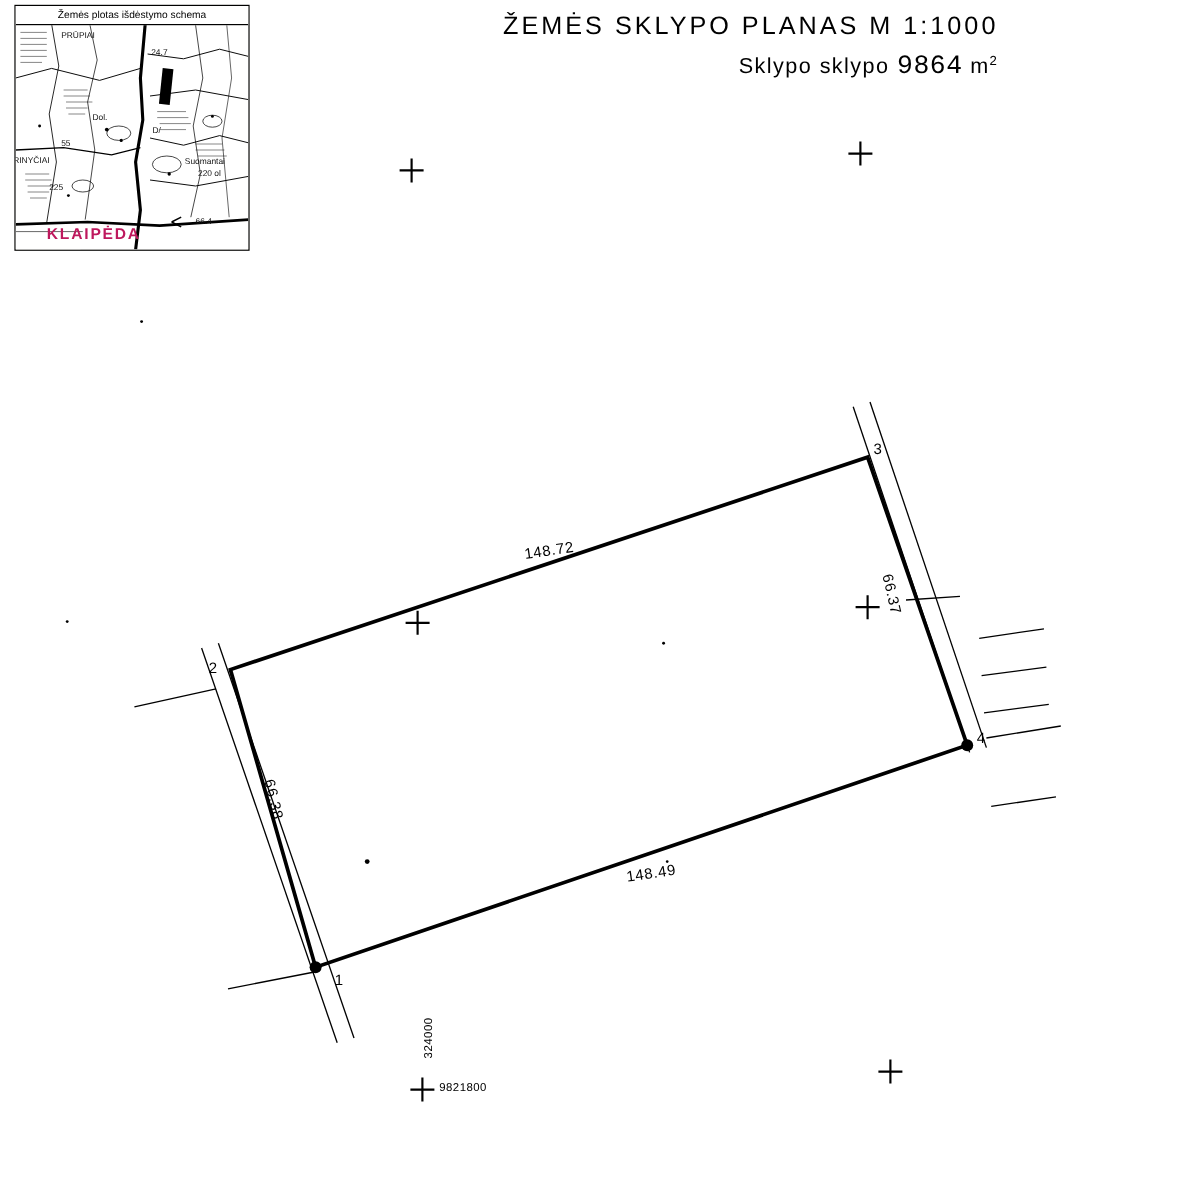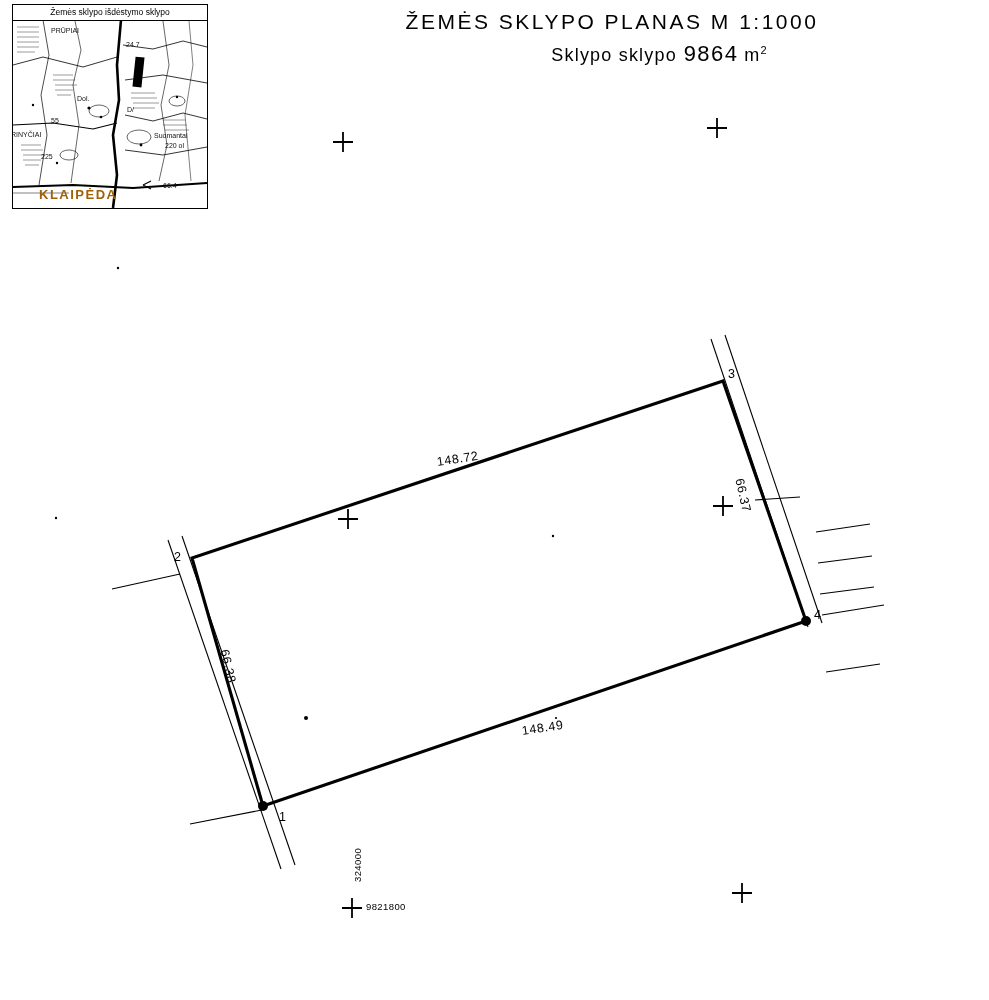--- a/index.html
+++ b/index.html
@@ -13,24 +13,24 @@
   #page {
     position: relative;
     width: 989px;
     height: 1000px;
     background: #ffffff;
     overflow: hidden;
   }
   
   .title-block {
     position: absolute;
-    left: 382px;
+    left: 372px;
     top: 10px;
     width: 460px;
-    text-align: center;
+    text-align: right;
     color: #000;
   }
   .title-main {
     font-size: 21px;
     letter-spacing: 2.5px;
     white-space: nowrap;
     font-family: "Liberation Sans", sans-serif;
   }
   .title-sub {
     font-size: 18px;
@@ -78,21 +78,21 @@
     position: absolute;
     font-size: 7px;
     color: #111;
     white-space: nowrap;
   }
   .inset-city {
     position: absolute;
     font-size: 13px;
     letter-spacing: 1.5px;
     font-weight: bold;
-    color: #a16207;
+    color: #be185d;
     white-space: nowrap;
   }
 
   
   .plan {
     position: absolute;
     left: 0;
     top: 0;
   }
   .dim-label {
@@ -120,21 +120,21 @@
   .rot-plan-bot { transform: rotate(-8.4deg); transform-origin: left top; }
   .rot-side-left { transform: rotate(77deg); transform-origin: left top; }
   .rot-side-right { transform: rotate(77deg); transform-origin: left top; }
 </style>
 </head>
 <body>
 
 <div id="page">
 
   <div class="inset">
-    <div class="inset-title">Žemės sklypo išdėstymo sklypo</div>
+    <div class="inset-title">Žemės plotas išdėstymo schema</div>
 
     <svg width="194" height="203">
 
       <rect x="0" y="15" width="194" height="188" fill="#ffffff"></rect>
 
       <path d="M108,15 L104,60 L106,95 L100,130 L104,170 L100,203" stroke="#000" stroke-width="2.6" fill="none"></path>
       <path d="M0,182 L60,180 L120,183 L194,178" stroke="#000" stroke-width="2.2" fill="none"></path>
       <path d="M0,120 L40,118 L80,124 L104,118" stroke="#000" stroke-width="1.1" fill="none"></path>
       <path d="M0,60 L30,52 L70,62 L104,52" stroke="#000" stroke-width="0.8" fill="none"></path>
       <path d="M110,40 L140,44 L170,36 L194,42" stroke="#000" stroke-width="0.8" fill="none"></path>

